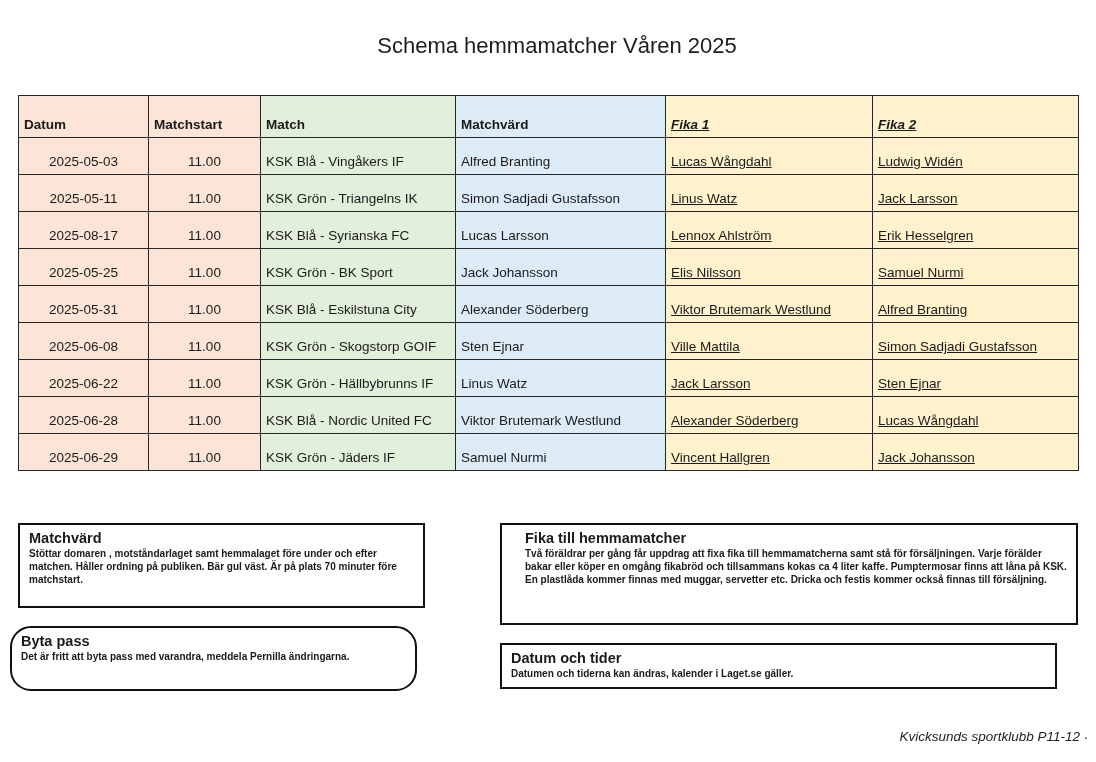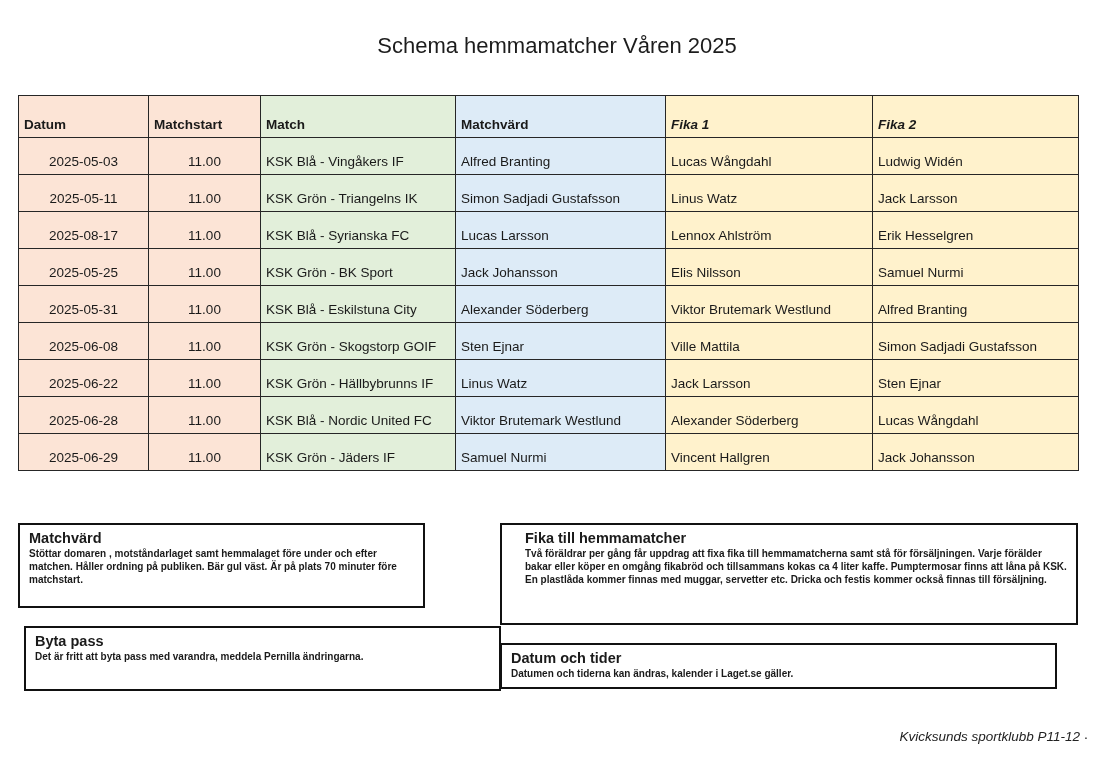--- a/index.html
+++ b/index.html
@@ -31,34 +31,34 @@
     vertical-align: bottom;
     padding: 2px 5px 5px 5px;
     white-space: nowrap;
     overflow: hidden;
   }
   table.schedule th { height: 42px; font-weight: bold; text-align: left; margin-left: 43px; }
   table.schedule td { height: 37px; }
   .col-peach  { background: var(--peach,  #FCE4D6); }
   .col-green  { background: var(--green,  #E2EFDA); }
   .col-blue   { background: var(--blue,   #DDEBF7); }
-  .col-yellow { background: var(--yellow, #FFF2CC); }
+  .col-yellow { background: var(--yellow, #FFF2CC); text-decoration: underline; }
   .ta-center { text-align: center; }
   .italic { font-style: italic; }
 
   .info-box {
     position: absolute;
     border: 2px solid #111111;
     background: #ffffff;
     padding: 5px 9px 6px 9px;
   }
   .info-box h2 { font-size: 14.5px; font-weight: bold; margin-bottom: 1px; }
   .info-box p  { font-size: 10px; line-height: 1.32; font-weight: bold; }
   #box-matchvard  { left: 18px;  top: 523px; width: 407px; min-height: 85px; }
-  #box-byta-pass  { left: 24px;  top: 626px; width: 477px; min-height: 65px; }
+  #box-byta-pass  { left: 10px;  top: 626px; width: 407px; min-height: 65px; border-radius: 21px; }
   #box-fika       { left: 500px; top: 523px; width: 578px; min-height: 102px; padding-left: 23px; }
   #box-datum-tider{ left: 500px; top: 643px; width: 557px; min-height: 46px; }
 
   .footer-club {
     position: absolute; left: 790px; top: 729px; width: 290px;
     text-align: right; font-size: 13.5px; color: #222; font-style: italic;
   }
   .footer-dot {
     position: absolute; left: 1084px; top: 726px;
     font-size: 14px; color: #222;

